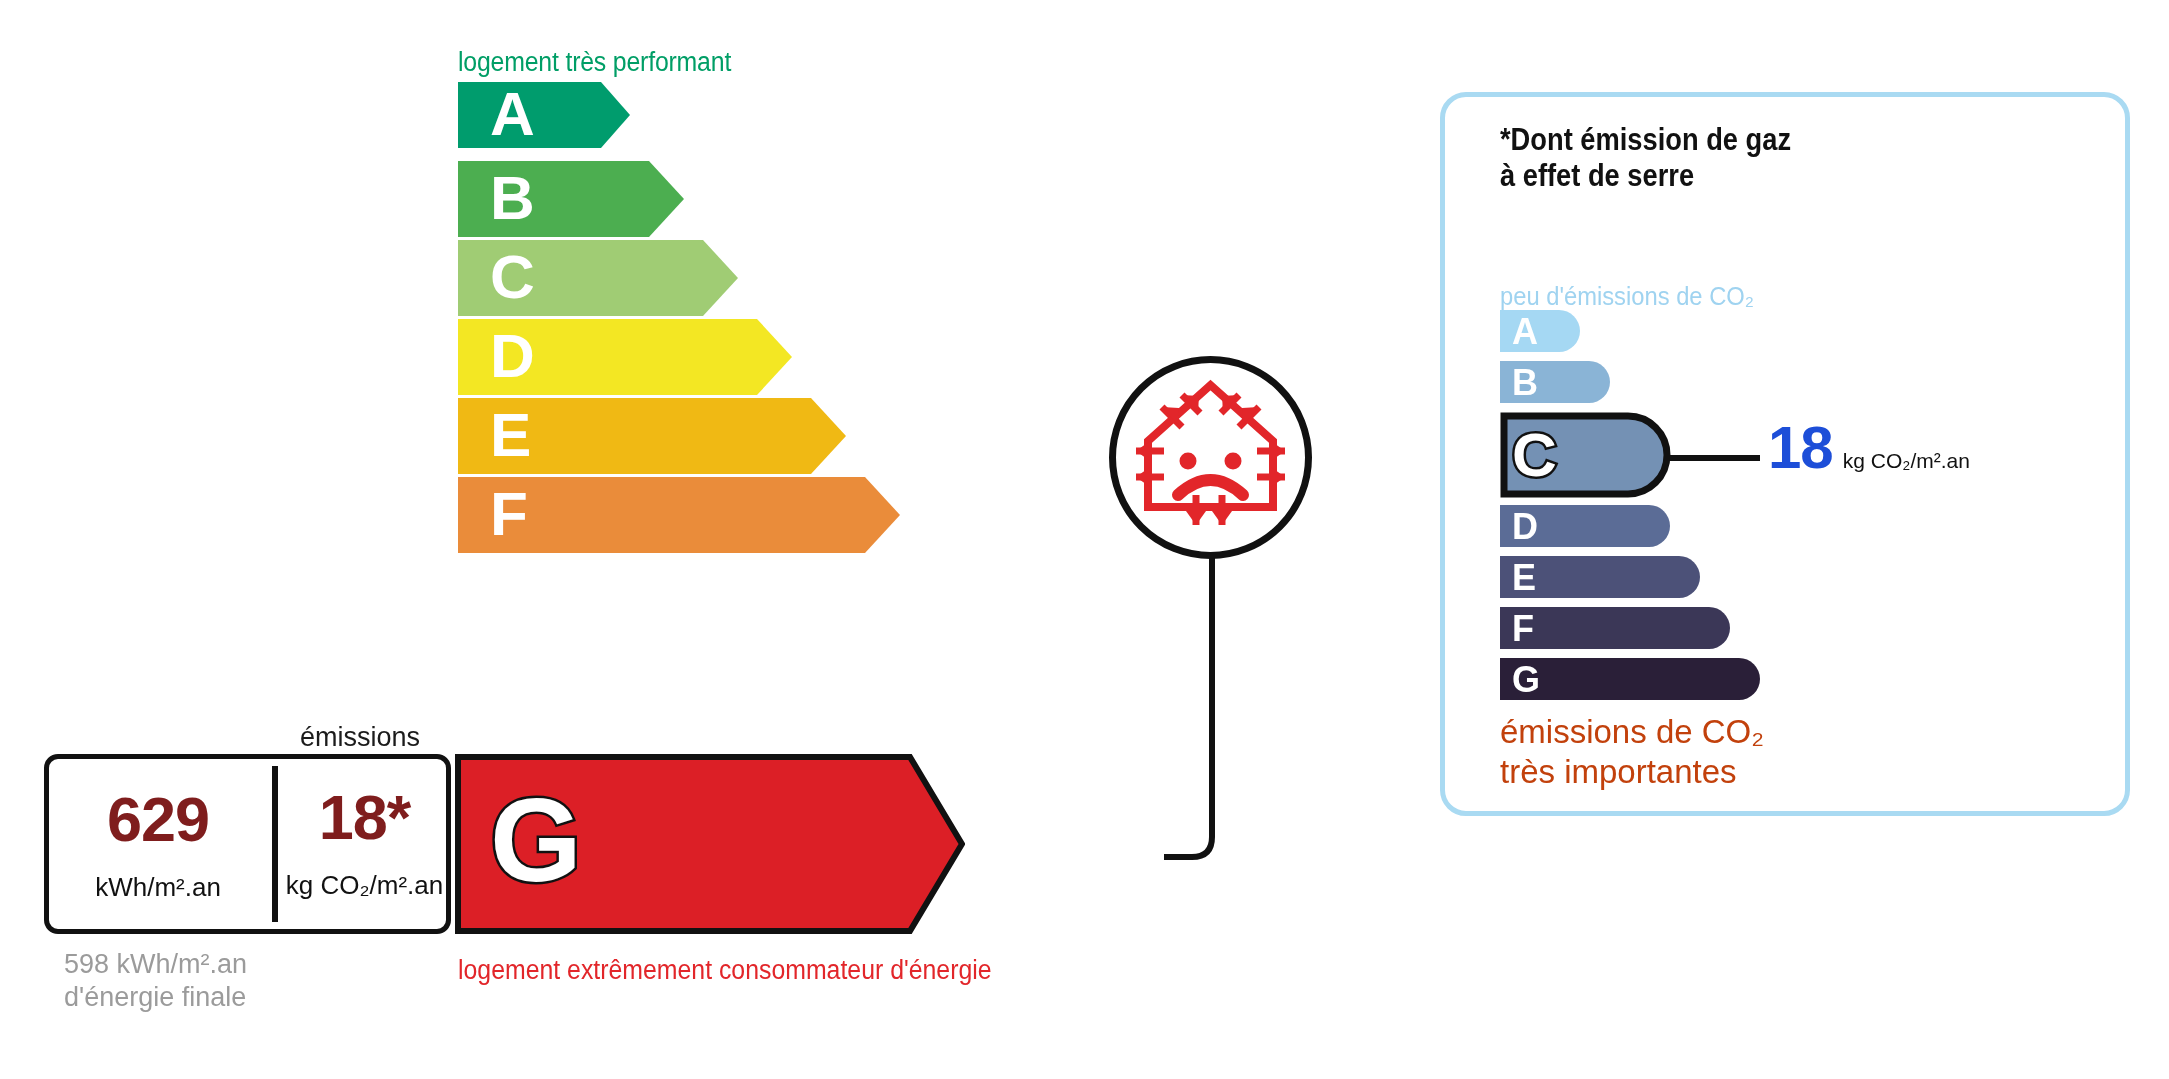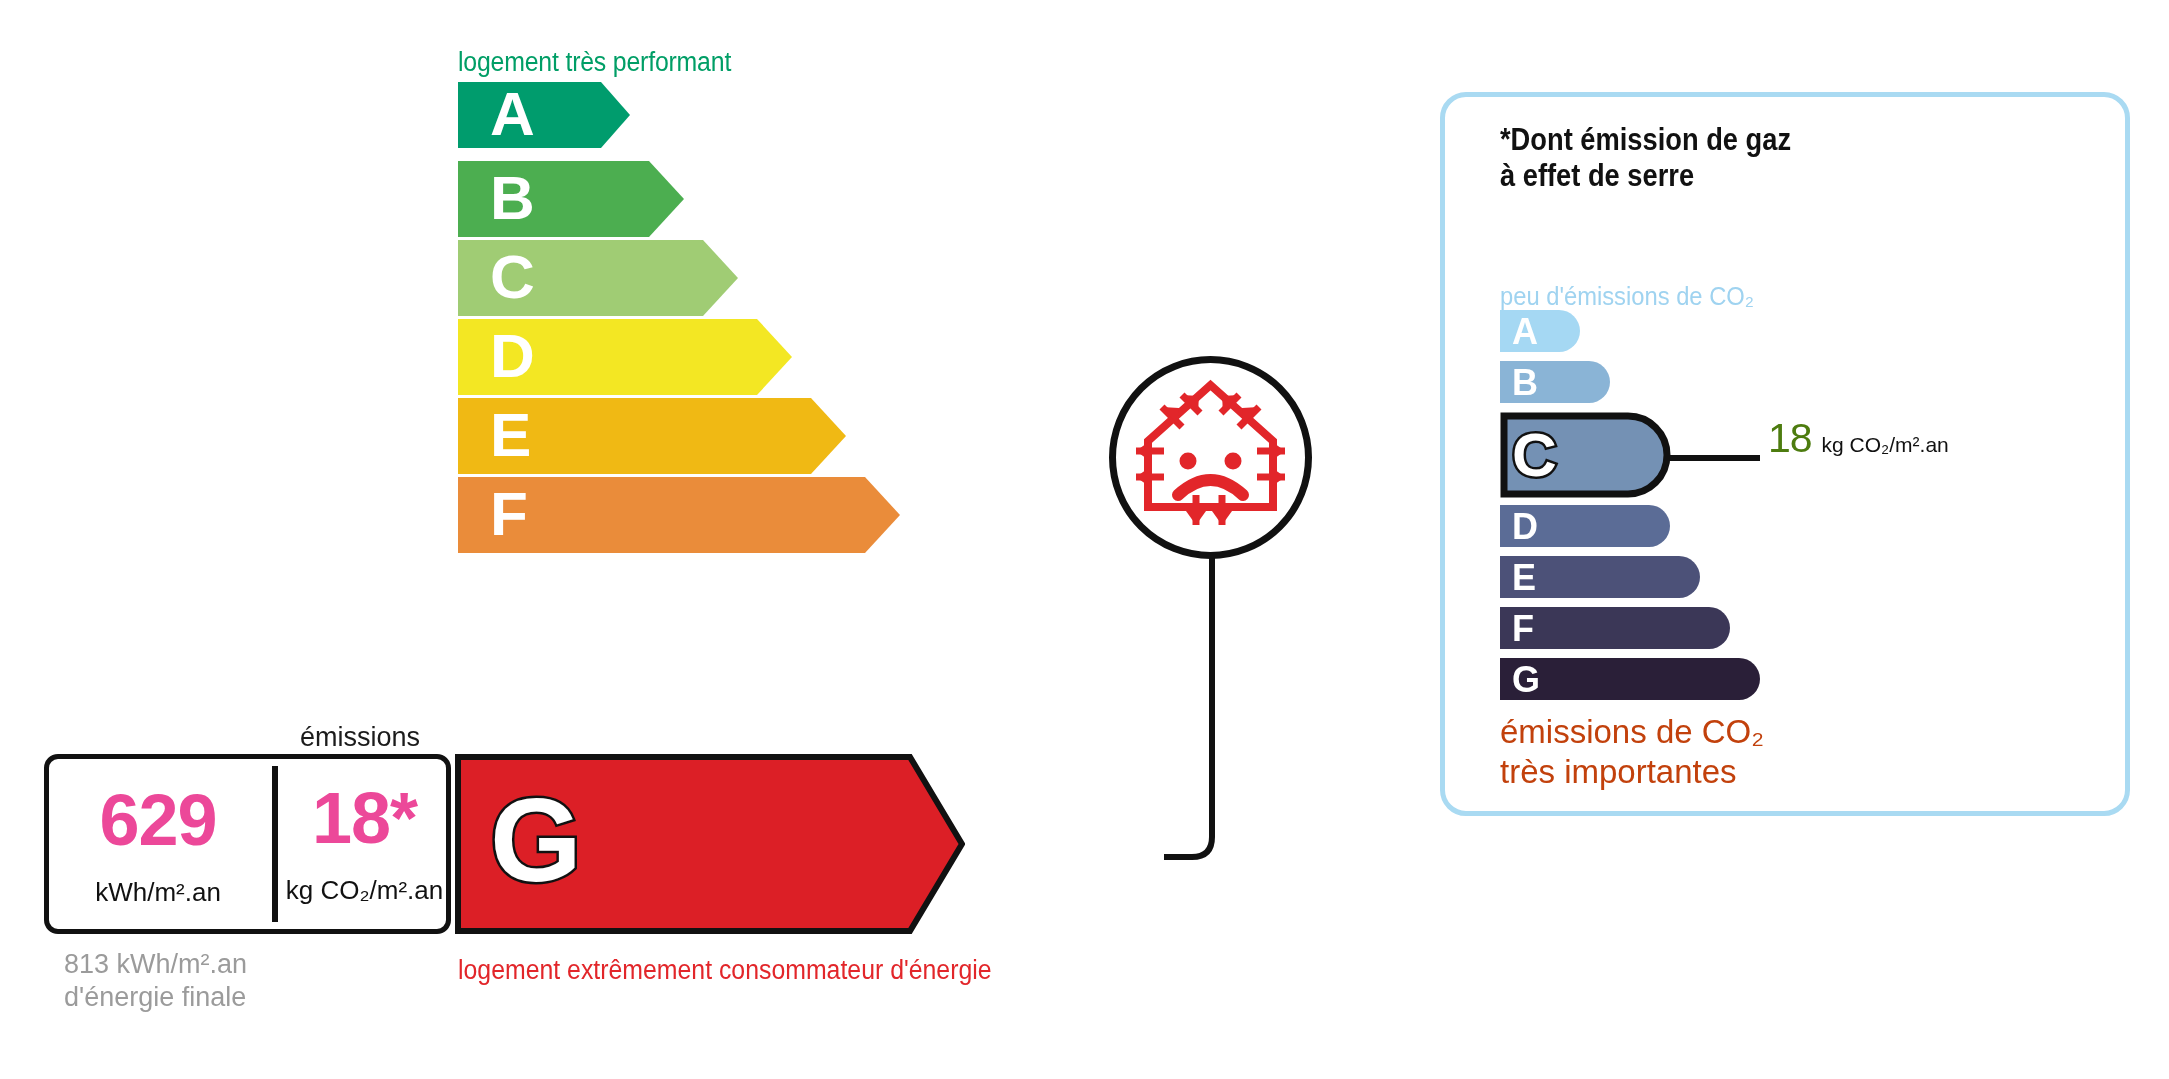--- a/index.html
+++ b/index.html
@@ -25,21 +25,21 @@
        font-weight:bold;font-size:118px;line-height:1;color:#ffffff;
        -webkit-text-stroke:5px #111111;paint-order:stroke fill;}
 
   
   #value-box{position:absolute;left:44px;top:754px;width:407px;height:180px;
        background:#ffffff;border:5px solid #111111;border-radius:14px;
        box-sizing:border-box;}
   #value-divider{position:absolute;left:272px;top:766px;width:6px;height:156px;background:#111111;}
   .val-cell{position:absolute;top:0;height:100%;display:flex;flex-direction:column;
        align-items:center;justify-content:center;}
-  .val-num{font-size:72px;font-weight:bold;color:#ec4899;line-height:1;letter-spacing:-1px;}
+  .val-num{font-size:63px;font-weight:bold;color:#7f1d1d;line-height:1;letter-spacing:-1px;}
   .val-unit{font-size:26px;color:#111111;margin-top:23px;line-height:1;}
 
   .lbl-consommation{position:absolute;left:60px;top:704px;width:220px;text-align:center;
        font-size:27px;color:#1b1b1b;line-height:1.08;}
   .lbl-consommation .sub{color:#9b9b9b;}
   .lbl-emissions{position:absolute;left:290px;top:723px;width:140px;text-align:center;
        font-size:27px;color:#1b1b1b;line-height:1.08;}
 
   #final-energy{position:absolute;left:64px;top:948px;font-size:27px;color:#9b9b9b;line-height:1.22;}
   #bottom-caption{position:absolute;left:458px;top:955px;font-size:27px;color:#e2262a;
@@ -61,21 +61,21 @@
 
   .co2-row{position:absolute;left:1500px;}
   .co2-letter{position:absolute;left:12px;top:50%;transform:translateY(-52%);
        color:#ffffff;font-weight:bold;font-size:36px;line-height:1;}
   #co2-c-letter{position:absolute;left:12px;top:50%;transform:translateY(-53%);
        color:#ffffff;font-weight:bold;font-size:62px;line-height:1;
        -webkit-text-stroke:5px #111111;paint-order:stroke fill;}
 
   #co2-leader{position:absolute;left:1668px;top:455px;width:92px;height:6px;background:#111111;}
   #co2-value{position:absolute;left:1768px;top:418px;display:flex;align-items:baseline;}
-  #co2-value .num{font-size:41px;font-weight:normal;color:#4d7c0f;line-height:1;letter-spacing:-1px;}
+  #co2-value .num{font-size:60px;font-weight:bold;color:#1d4ed8;line-height:1;letter-spacing:-1px;}
   #co2-value .unit{font-size:21px;color:#111111;margin-left:10px;}
 
   #co2-bottom-caption{position:absolute;left:1500px;top:706px;font-size:33px;color:#c2410c;line-height:1.22;margin-top:6px;}
 </style>
 </head>
 <body>
 
 <section id="energy-scale">
 
   <div class="top-caption">logement très performant</div>
@@ -137,21 +137,21 @@
   <div class="val-cell" style="left:44px;top:754px;width:228px;height:180px;">
     <span class="val-num">629</span>
     <span class="val-unit">kWh/m².an</span>
   </div>
   <div class="val-cell" style="left:278px;top:754px;width:173px;height:176px;">
     <span class="val-num">18*</span>
     <span class="val-unit">kg CO₂/m².an</span>
   </div>
 
   <div id="final-energy">
-    <div>813 kWh/m².an</div>
+    <div>598 kWh/m².an</div>
     <div>d'énergie finale</div>
   </div>
 
   <div id="bottom-caption">logement extrêmement consommateur d'énergie</div>
 
   <svg id="connector" width="70" height="310" viewBox="0 0 70 310">
     <path d="M52 0 V282 Q52 302 32 302 H4" fill="none" stroke="#111111" stroke-width="6"></path>
   </svg>
 
   <svg id="house-badge" viewBox="0 0 205 205">

